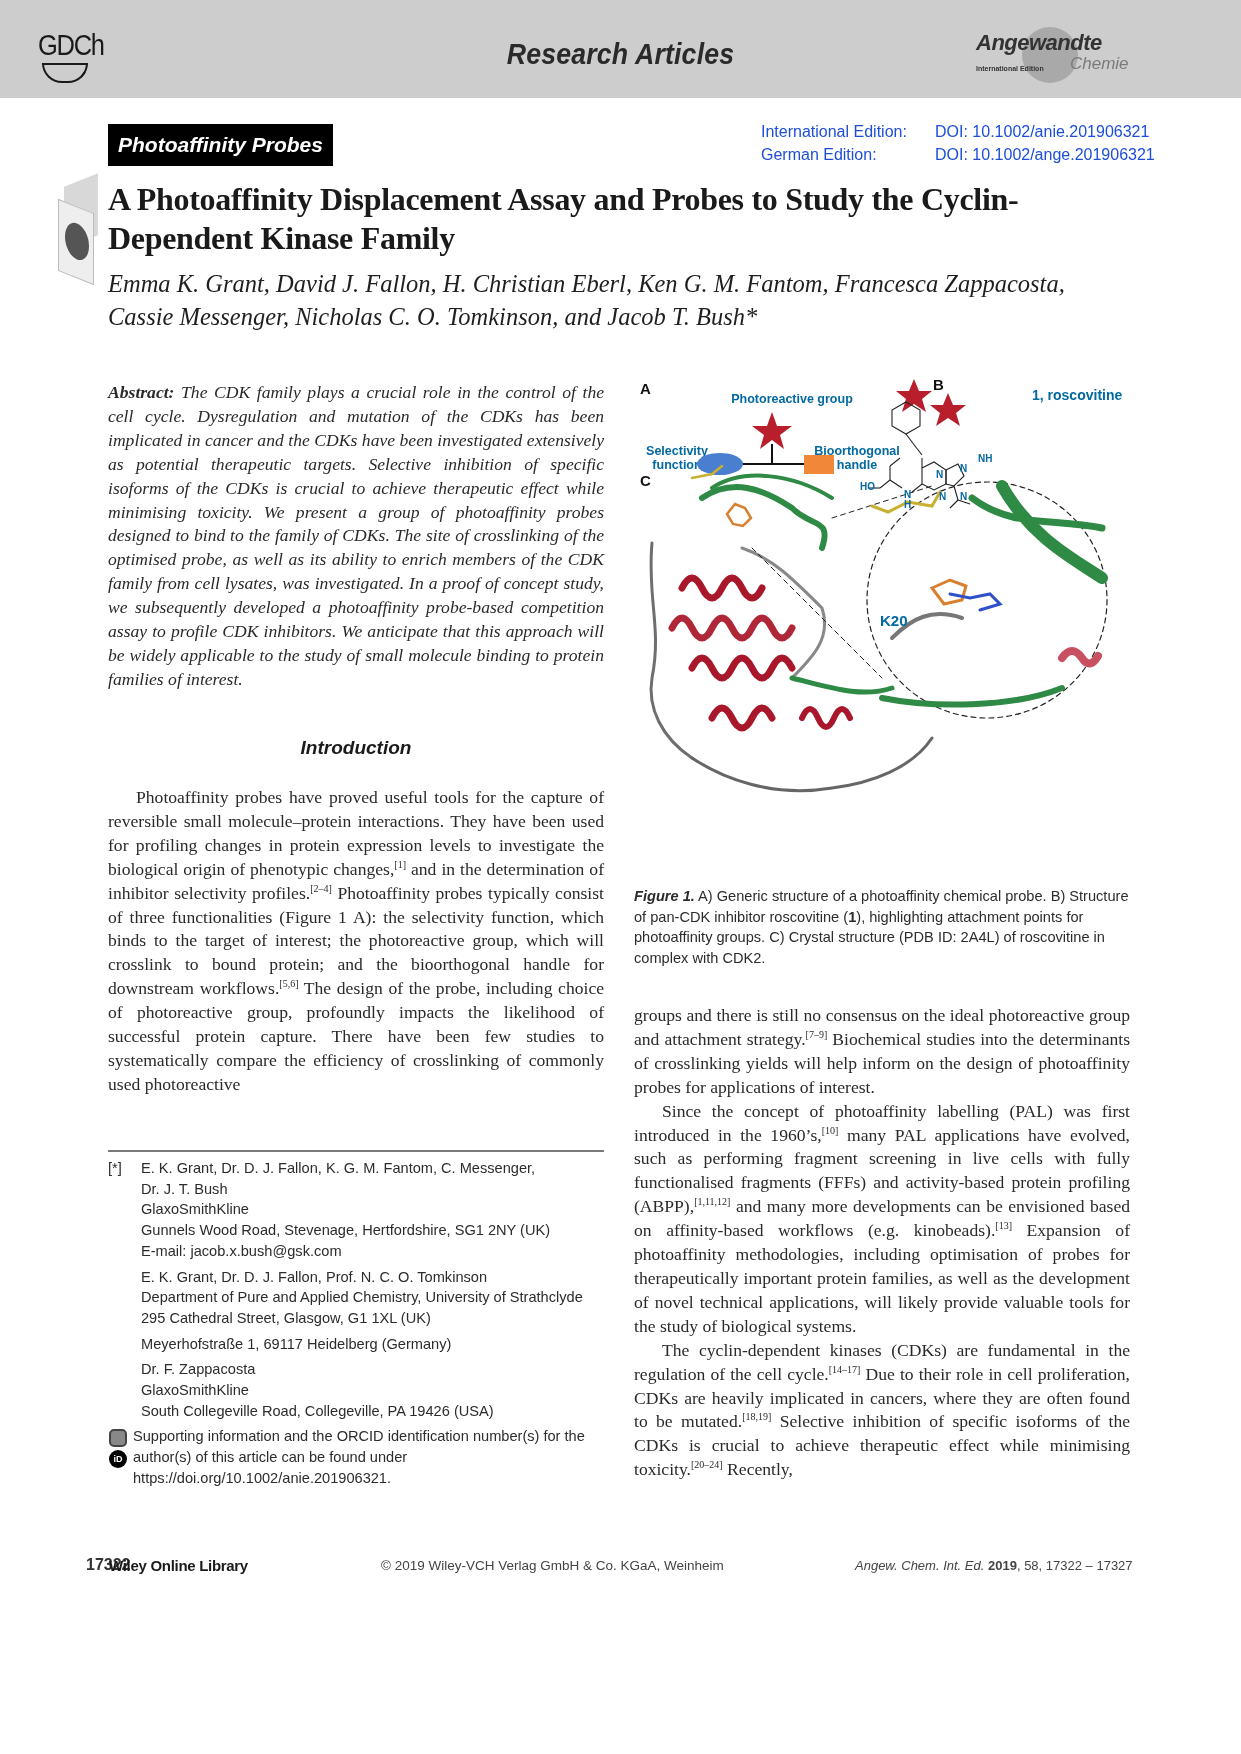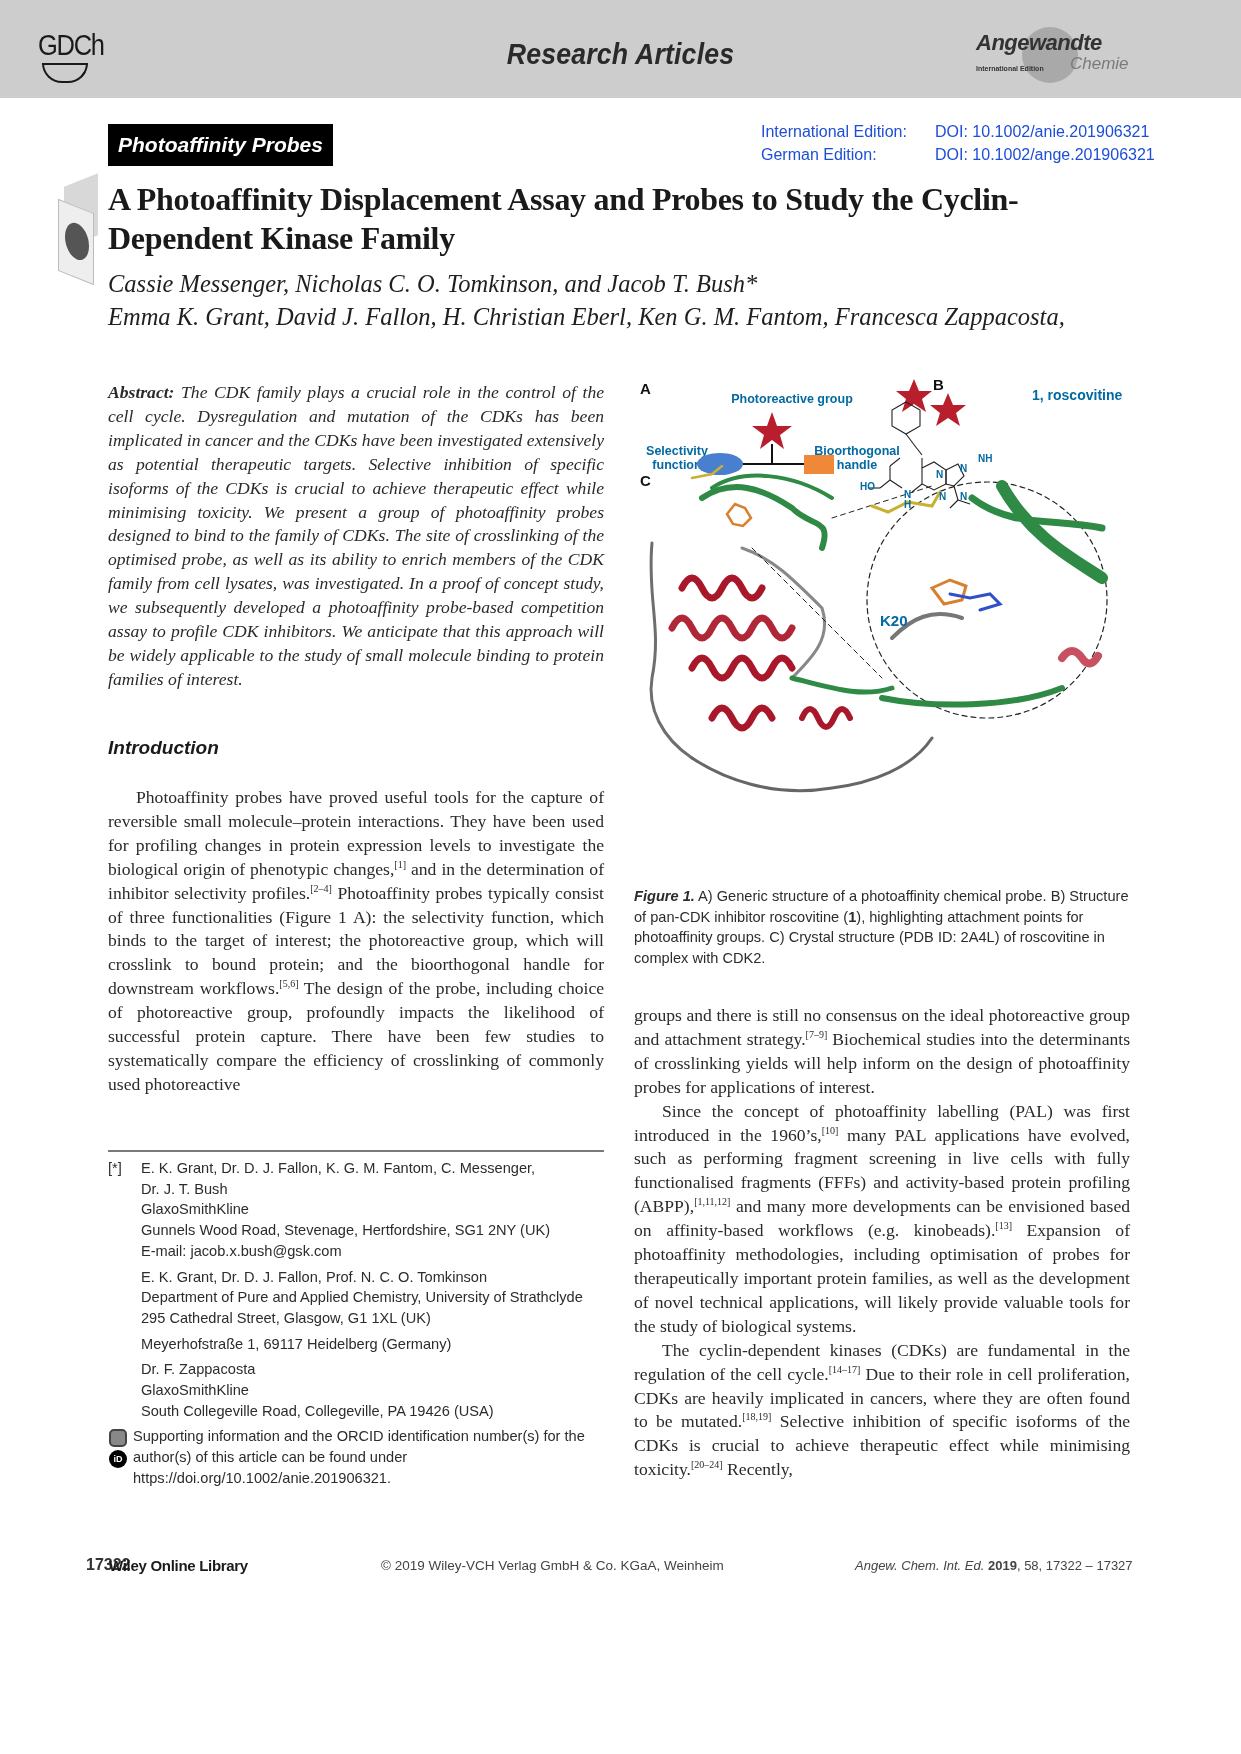--- a/index.html
+++ b/index.html
@@ -27,21 +27,21 @@
   
   .cover { position: absolute; left: 56px; top: 180px; width: 50px; height: 100px; }
   .cover-back { position: absolute; left: 8px; top: 0; width: 34px; height: 62px; background: #d8d8d8; transform: skewY(-22deg); }
   .cover-front { position: absolute; left: 2px; top: 26px; width: 36px; height: 72px; background: #eeeeee; border: 1px solid #bbb; transform: skewY(22deg); }
   .cover-oval { position: absolute; left: 6px; top: 16px; width: 24px; height: 36px; background: #555; border-radius: 50%; }
 
   .title { position: absolute; left: 108px; top: 180px; width: 1030px; font-family: "Liberation Serif", serif; font-weight: bold; font-size: 32px; line-height: 39px; color: #1a1a1a; letter-spacing: -0.3px; }
   .authors { position: absolute; left: 108px; top: 267px; width: 1040px; font-style: italic; font-size: 24.5px; line-height: 33px; color: #1f1f1f; }
 
   
-  .col-left { position: absolute; left: 108px; width: 496px; }
+  .col-left { position: absolute; left: 108px; width: 496px; text-align: center; }
   .col-right { position: absolute; left: 634px; width: 496px; }
   .justify { text-align: justify; text-align-last: left; }
 
   .abstract { top: 381px; font-style: italic; font-size: 17.6px; line-height: 23.9px; color: #2a2a2a; }
   .abstract b { font-style: italic; }
   .intro-head { top: 737px; font-family: "Liberation Sans", sans-serif; font-style: italic; font-weight: bold; font-size: 19px; color: #1a1a1a; }
   .intro-body { top: 786px; font-size: 17.6px; line-height: 23.9px; color: #2a2a2a; }
   .indent { text-indent: 28px; }
   sup { font-size: 10px; line-height: 0; vertical-align: super; }
 
@@ -102,22 +102,22 @@
 
 <div class="cover">
   <div class="cover-back"></div>
   <div class="cover-front">
       <div class="cover-oval"></div>
     </div>
 </div>
 
 <h1 class="title">A Photoaffinity Displacement Assay and Probes to Study the Cyclin-Dependent Kinase Family</h1>
 <div class="authors">
+  <div>Emma K. Grant, David J. Fallon, H. Christian Eberl, Ken G. M. Fantom, Francesca Zappacosta,</div>
   <div>Cassie Messenger, Nicholas C. O. Tomkinson, and Jacob T. Bush*</div>
-  <div>Emma K. Grant, David J. Fallon, H. Christian Eberl, Ken G. M. Fantom, Francesca Zappacosta,</div>
 </div>
 
 <div class="col-left abstract justify">
   <b>Abstract:</b>
   <span>The CDK family plays a crucial role in the control of the cell cycle. Dysregulation and mutation of the CDKs has been implicated in cancer and the CDKs have been investigated extensively as potential therapeutic targets. Selective inhibition of specific isoforms of the CDKs is crucial to achieve therapeutic effect while minimising toxicity. We present a group of photoaffinity probes designed to bind to the family of CDKs. The site of crosslinking of the optimised probe, as well as its ability to enrich members of the CDK family from cell lysates, was investigated. In a proof of concept study, we subsequently developed a photoaffinity probe-based competition assay to profile CDK inhibitors. We anticipate that this approach will be widely applicable to the study of small molecule binding to protein families of interest.</span>
 </div>
 
 <h2 class="col-left intro-head">Introduction</h2>
 <div class="col-left intro-body justify indent"><span>Photoaffinity probes have proved useful tools for the capture of reversible small molecule–protein interactions. They have been used for profiling changes in protein expression levels to investigate the biological origin of phenotypic changes,</span><sup>[1]</sup><span> and in the determination of inhibitor selectivity profiles.</span><sup>[2–4]</sup><span> Photoaffinity probes typically consist of three functionalities (Figure 1 A): the selectivity function, which binds to the target of interest; the photoreactive group, which will crosslink to bound protein; and the bioorthogonal handle for downstream workflows.</span><sup>[5,6]</sup><span> The design of the probe, including choice of photoreactive group, profoundly impacts the likelihood of successful protein capture. There have been few studies to systematically compare the efficiency of crosslinking of commonly used photoreactive</span></div>
 

